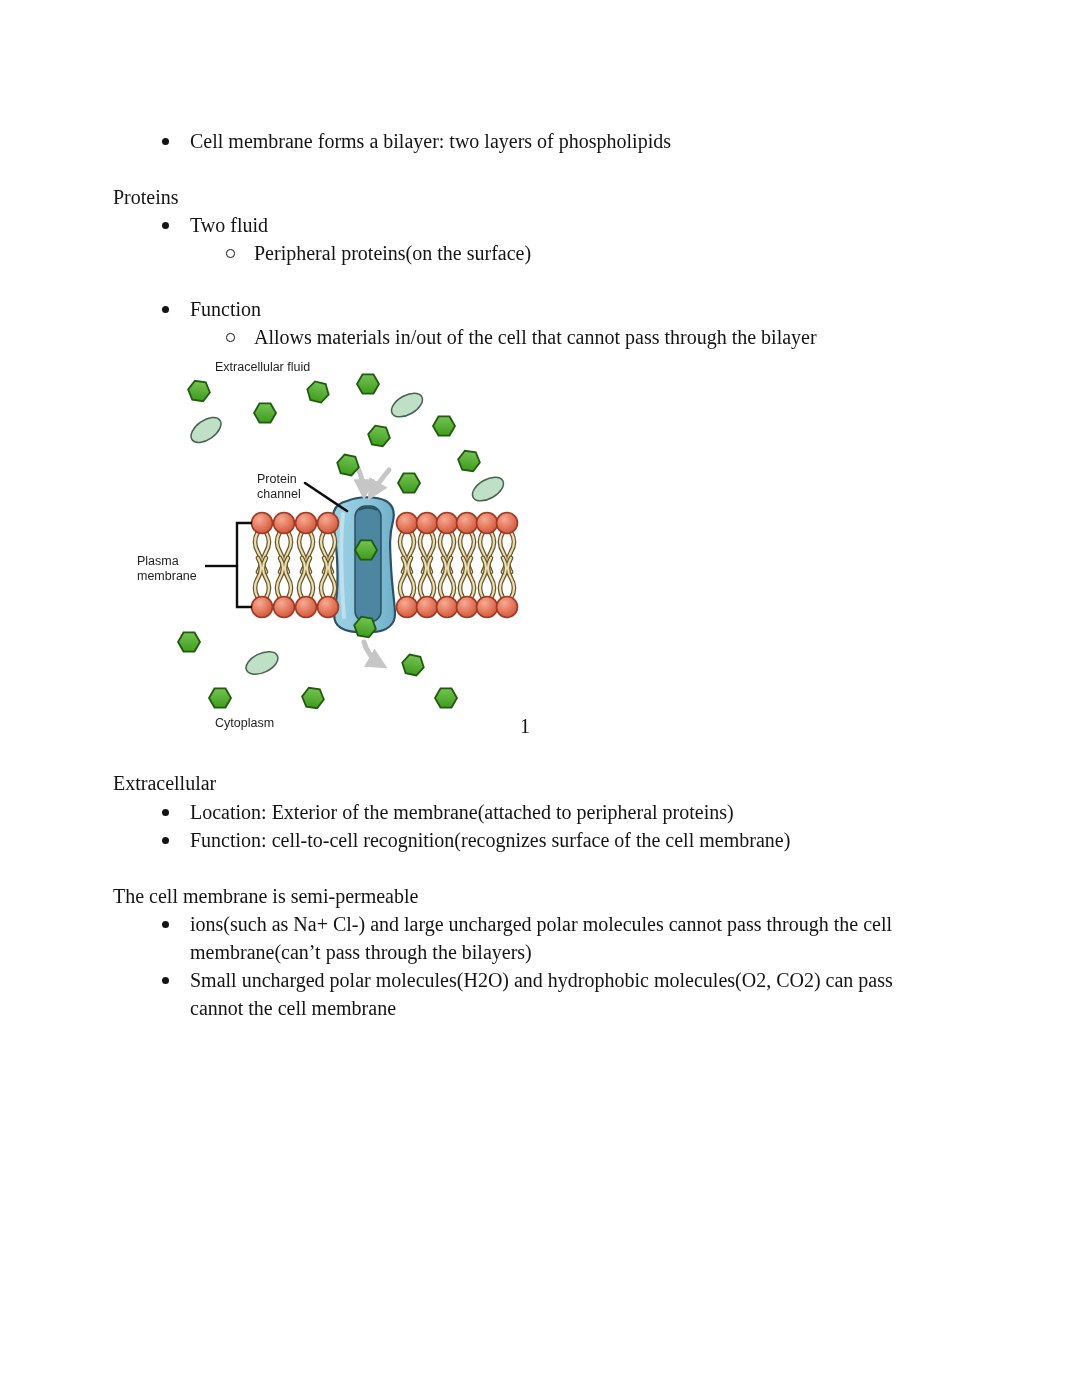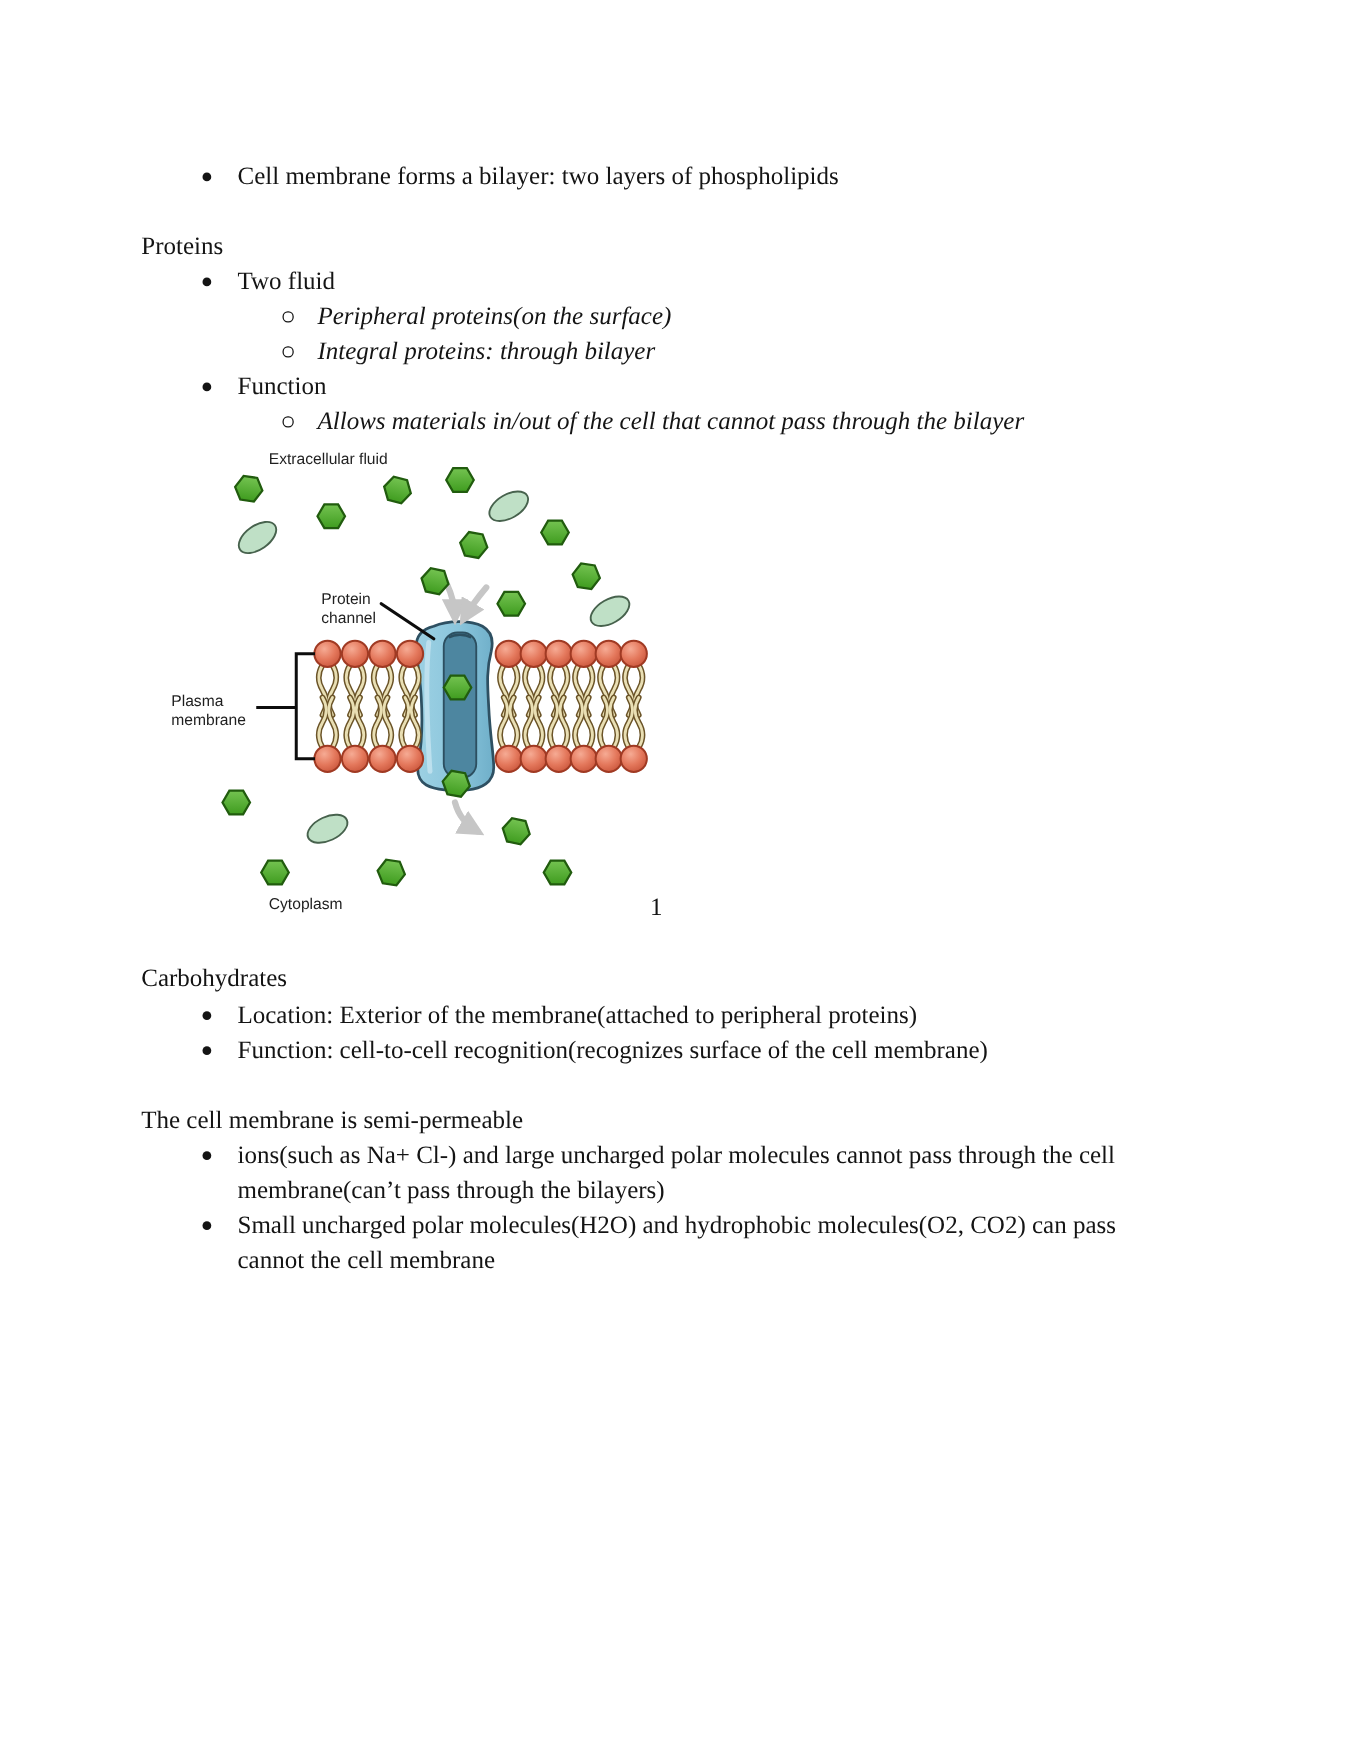--- a/index.html
+++ b/index.html
@@ -1,21 +1,21 @@
 <!DOCTYPE html>
 <html><head>
 <meta charset="utf-8">
 <style>
   html,body{margin:0;padding:0;background:#fff;}
   .page{position:relative;width:1080px;height:1397px;background:#ffffff;overflow:hidden;
         font-family:"Liberation Serif", serif;color:#141414;}
   .tl{position:absolute;font-size:20px;line-height:28px;white-space:nowrap;}
   .l0{left:113px;}
   .l1{left:190px;}
-  .l2{left:254px;font-style:italic;}
+  .l2{left:254px;}
   .dot{position:absolute;left:-28px;top:10.5px;width:7px;height:7px;border-radius:50%;background:#141414;}
   .circ{position:absolute;left:-28px;top:10px;width:6.5px;height:6.5px;border-radius:50%;border:1.5px solid #141414;background:transparent;}
   .figure{position:absolute;left:130px;top:352px;width:415px;height:385px;}
   #membrane-svg text{font-family:"Liberation Sans", sans-serif;font-size:12.5px;fill:#1f1f1f;}
   .pagenum{position:absolute;left:520px;top:712px;font-size:20px;line-height:28px;}
 </style>
 </head>
 <body>
 
 <div class="page">
@@ -27,24 +27,20 @@
 
   <div class="tl l0" style="top:183px">Proteins</div>
 
   <div class="tl l1" style="top:211px">
     <span class="dot"></span>
     <span>Two fluid</span>
   </div>
   <div class="tl l2" style="top:239px">
     <span class="circ"></span>
     <span>Peripheral proteins(on the surface)</span>
-  </div>
-  <div class="tl l2" style="top:267px">
-    <span class="circ"></span>
-    <span>Integral proteins: through bilayer</span>
   </div>
   <div class="tl l1" style="top:295px">
     <span class="dot"></span>
     <span>Function</span>
   </div>
   <div class="tl l2" style="top:323px">
     <span class="circ"></span>
     <span>Allows materials in/out of the cell that cannot pass through the bilayer</span>
   </div>
 
@@ -243,21 +239,21 @@
         <text x="7" y="228">membrane</text>
         <path d="M 75 214 L 107 214" stroke="#0d0d0d" stroke-width="2.4"></path>
         <path d="M 122 171 L 107 171 L 107 255 L 122 255" fill="none" stroke="#0d0d0d" stroke-width="2.4"></path>
         <text x="85" y="375">Cytoplasm</text>
       </g>
     </svg>
   </div>
 
   <div class="pagenum">1</div>
 
-  <div class="tl l0" style="top:769px">Carbohydrates</div>
+  <div class="tl l0" style="top:769px">Extracellular</div>
   <div class="tl l1" style="top:826px">
     <span class="dot"></span>
     <span>Function: cell-to-cell recognition(recognizes surface of the cell membrane)</span>
   </div>
   <div class="tl l1" style="top:798px">
     <span class="dot"></span>
     <span>Location: Exterior of the membrane(attached to peripheral proteins)</span>
   </div>
 
   <div class="tl l0" style="top:882px">The cell membrane is semi-permeable</div>

